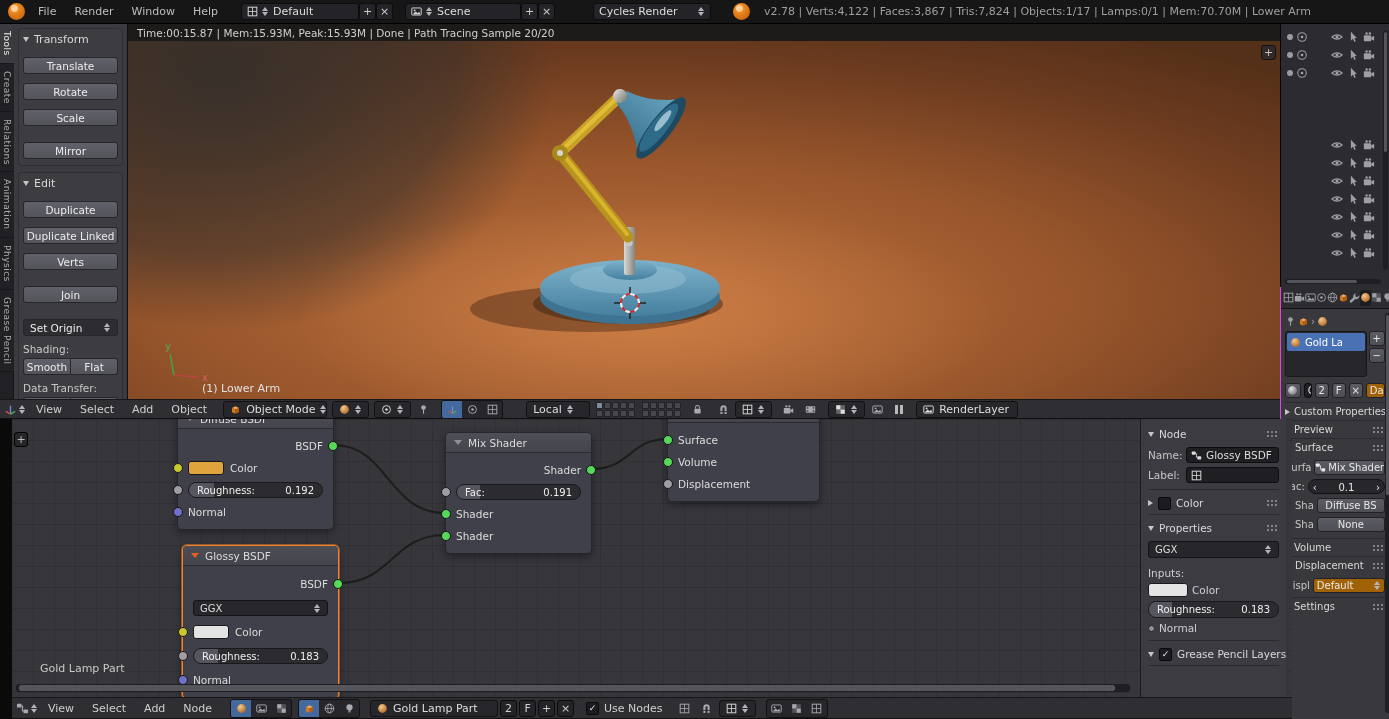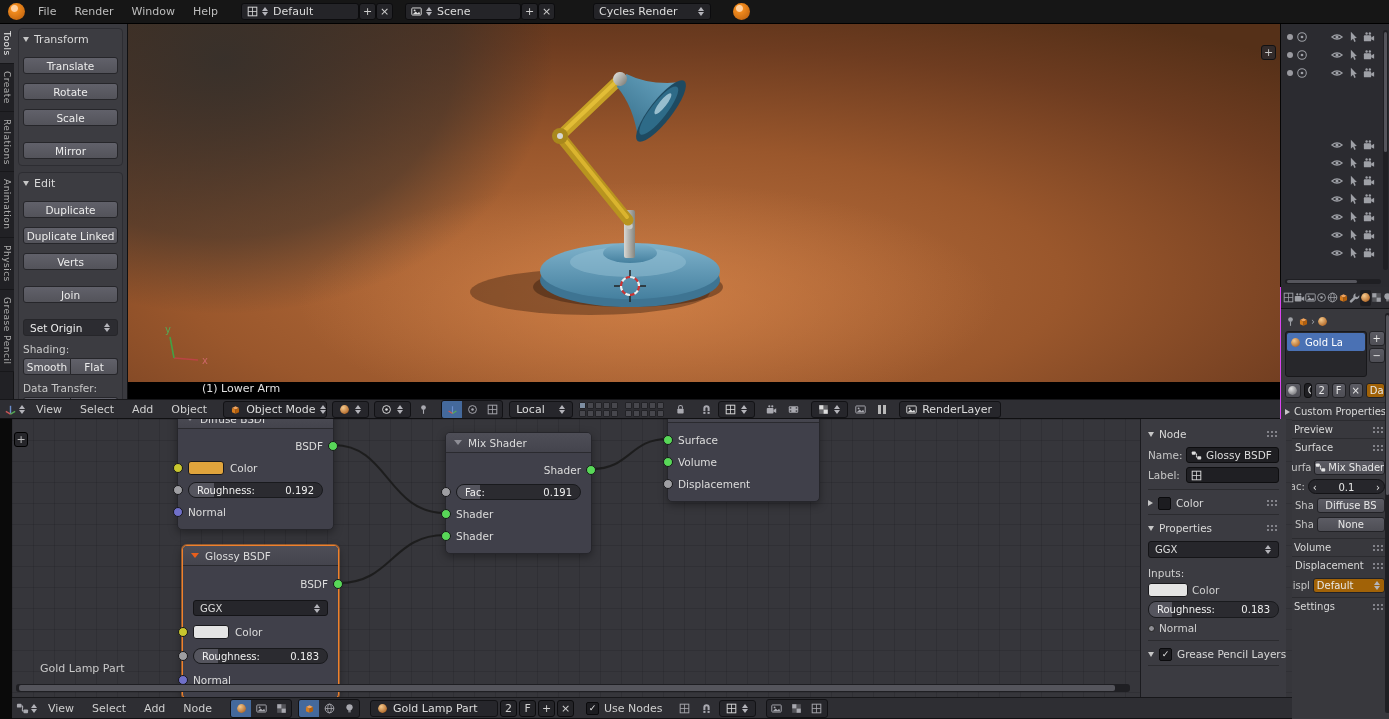--- a/index.html
+++ b/index.html
@@ -249,20 +249,21 @@
     <span class="ud"></span>
     <span>Scene</span>
   </span>
   <span class="mini g-plus"></span>
   <span class="mini g-x"></span>
   <span class="tb-field" style="width:118px;margin-left:38px;justify-content:space-between">
     <span>Cycles Render</span>
     <span class="ud"></span>
   </span>
   <span class="blogo" style="margin-left:22px"></span>
+  <span class="stats">v2.78 | Verts:4,122 | Faces:3,867 | Tris:7,824 | Objects:1/17 | Lamps:0/1 | Mem:70.70M | Lower Arm</span>
 </header>
 
 <div class="tabstrip">
   <div class="vtab active">Tools</div>
   <div class="vtab">Create</div>
   <div class="vtab">Relations</div>
   <div class="vtab">Animation</div>
   <div class="vtab">Physics</div>
   <div class="vtab">Grease Pencil</div>
 </div>
@@ -304,20 +305,23 @@
   </div>
   <div class="panel closed">
     <div class="ph">
           <span class="tr"></span>
           <span>History</span>
         </div>
   </div>
 </div>
 
 <div class="render">
+  <div class="rstatus">
+    <span>Time:00:15.87 | Mem:15.93M, Peak:15.93M | Done | Path Tracing Sample 20/20</span>
+  </div>
   <svg viewBox="0 0 1152 358" width="1152" height="358">
     <defs>
       <radialGradient id="bgGrad" cx="43%" cy="72%" r="85%">
         <stop offset="0" stop-color="#bb713e"></stop>
             <stop offset="0.45" stop-color="#9a572c"></stop>
         <stop offset="0.78" stop-color="#6e3c20"></stop>
             <stop offset="1" stop-color="#553018"></stop>
       </radialGradient>
       <radialGradient id="cornerShadow" cx="50%" cy="50%" r="50%">
         <stop offset="0" stop-color="#36302b" stop-opacity=".95"></stop>
@@ -437,21 +441,21 @@
           <svg class="ic sm">
             <use href="#sy-dotcircle"></use>
           </svg>
         </span>
     <span class="ib">
           <svg class="ic sm">
             <use href="#sy-grid"></use>
           </svg>
         </span>
   </span>
-  <span class="hfield" style="width:64px;margin-left:4px;justify-content:space-between">
+  <span class="hfield" style="width:64px;margin-left:21px;">
     <span>Local</span>
     <span class="ud"></span>
   </span>
   <span class="layers">
     <span class="lgrid">
           <i class="lcell on"></i>
           <i class="lcell"></i>
           <i class="lcell"></i>
           <i class="lcell"></i>
           <i class="lcell"></i>

